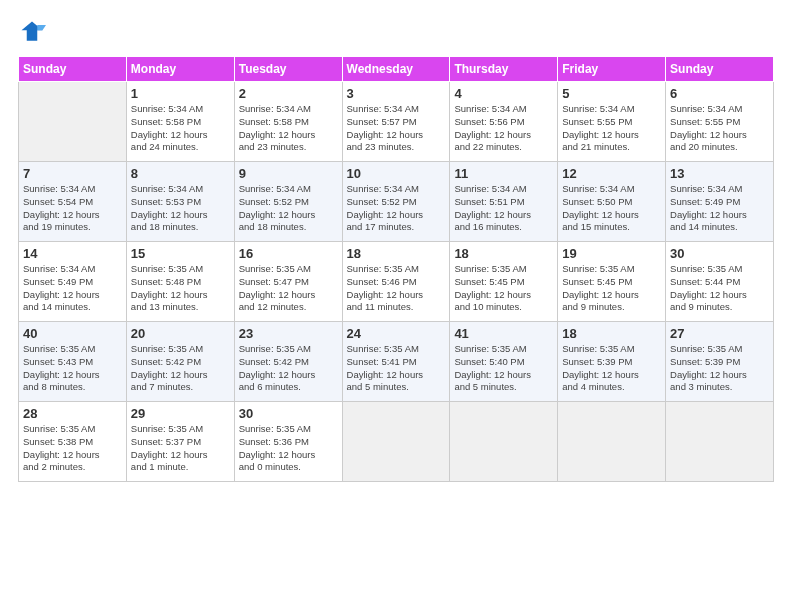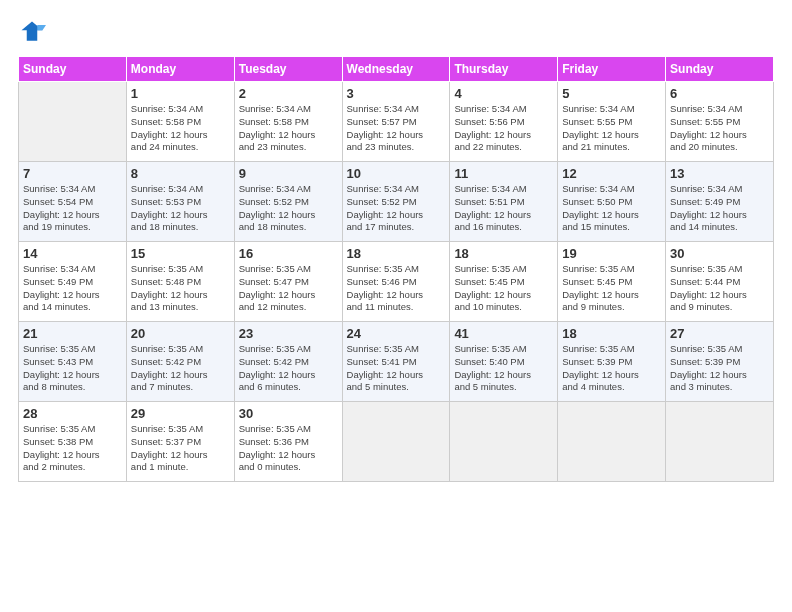--- a/index.html
+++ b/index.html
@@ -281,21 +281,21 @@
           <td>
             <span class="day-number">30</span>
             <div class="cell-info" style="white-space: pre-line;">Sunrise: 5:35 AM
 Sunset: 5:44 PM
 Daylight: 12 hours
 and 9 minutes.</div>
           </td>
         </tr>
         <tr>
           <td>
-            <span class="day-number">21</span>
+            <span class="day-number">40</span>
             <div class="cell-info" style="white-space: pre-line;">Sunrise: 5:35 AM
 Sunset: 5:43 PM
 Daylight: 12 hours
 and 8 minutes.</div>
           </td>
           <td>
             <span class="day-number">20</span>
             <div class="cell-info" style="white-space: pre-line;">Sunrise: 5:35 AM
 Sunset: 5:42 PM
 Daylight: 12 hours

